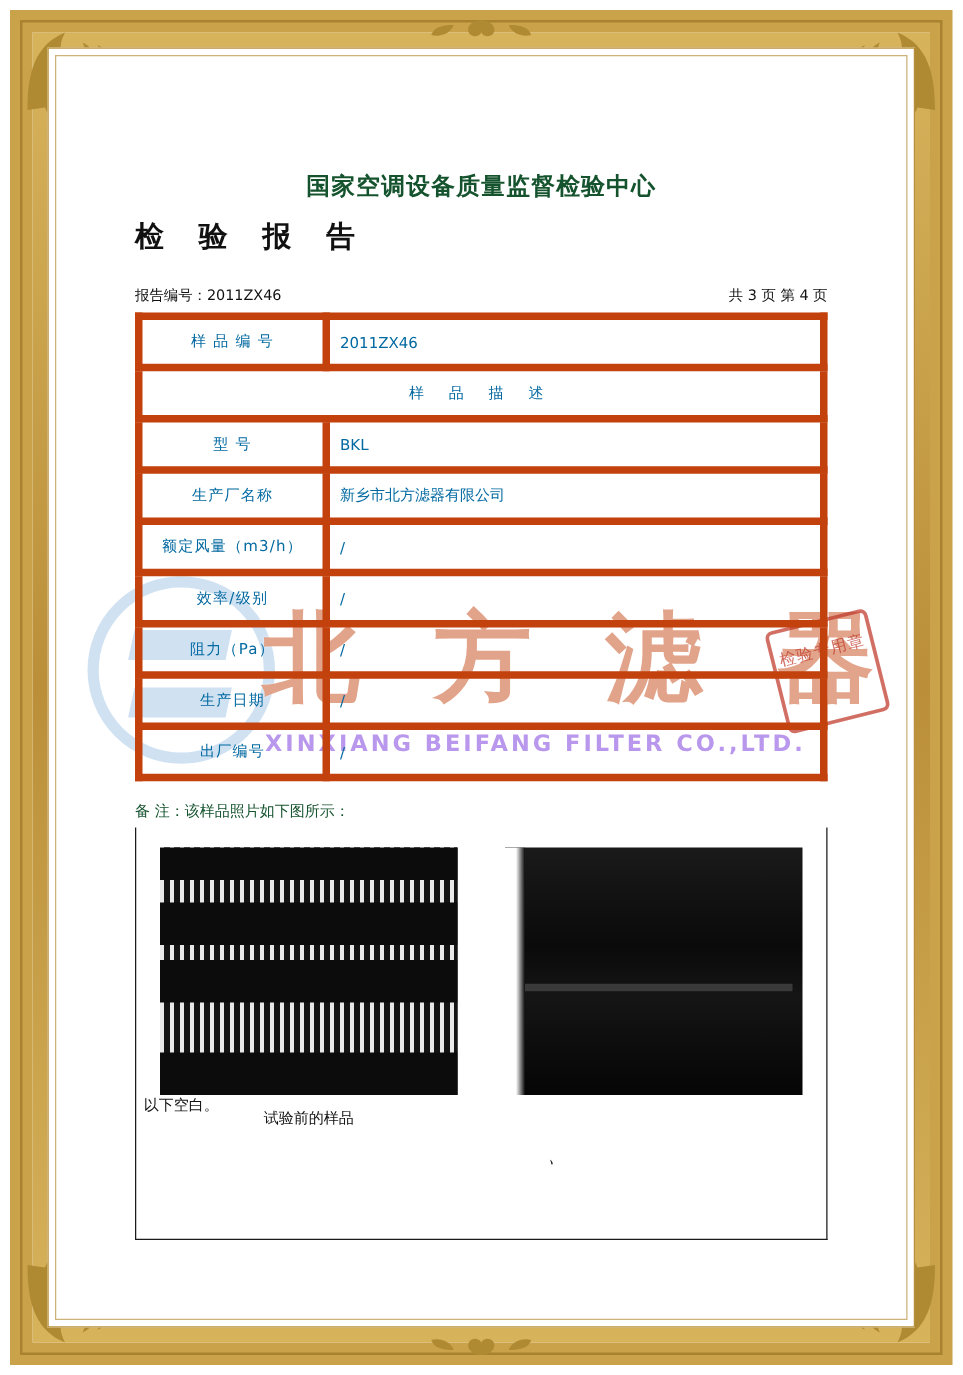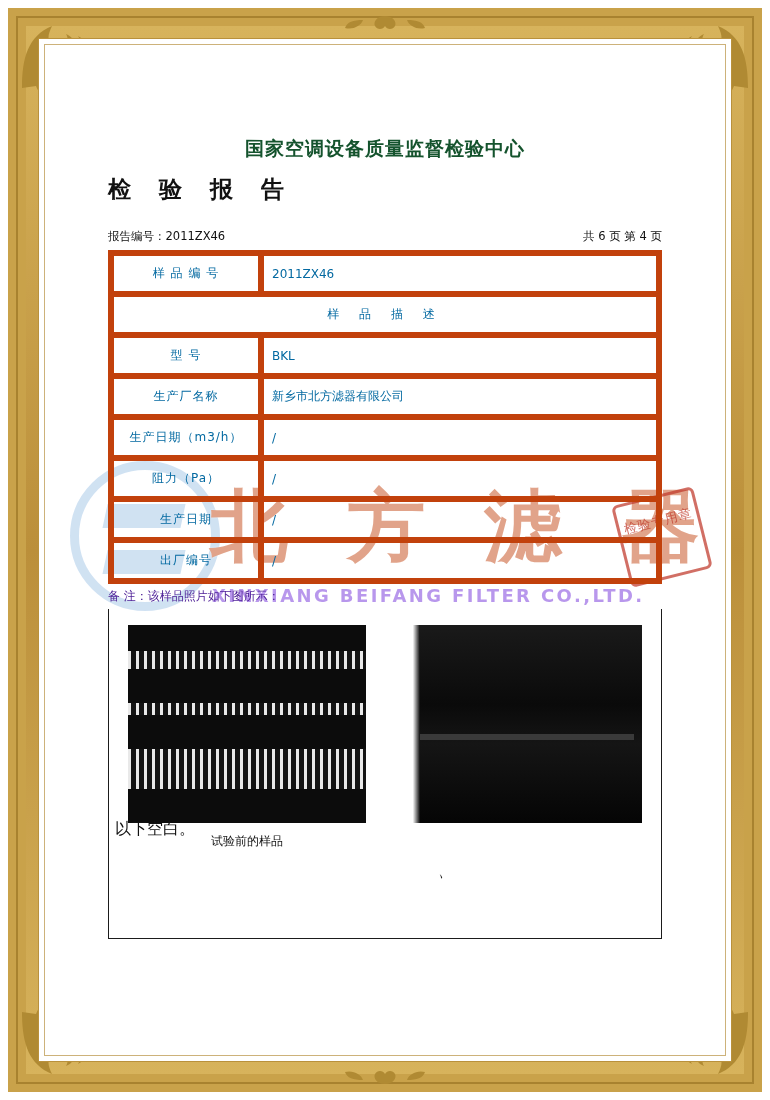--- a/index.html
+++ b/index.html
@@ -114,24 +114,24 @@
     padding-left:14px;
     margin-top:30px;
   }
   td.section{
     text-align:center;
     letter-spacing:8px;
     font-size:12.5px;
   }
 
   .remark{
-    margin-top:4px;
+    margin-top:16px;
     font-size:12px;
     font-family:"DejaVu Sans", sans-serif;
-    color:#4c1d95;
+    color:#14532d;
   }
   .photo-box{
     margin-top:4px;
     border:1px solid #1b1b1b;
     border-top:none;
     height:330px;
     position:relative;
     box-sizing:border-box;
   }
   .photos{
@@ -169,21 +169,21 @@
     background:linear-gradient(90deg,#ffffff 0%,#ffffff 55%,#0a0a0a 100%);
   }
   .photo-cap{
     margin-top:10px;
     font-size:12px;
     font-family:"DejaVu Sans", sans-serif;
     color:#111;
   }
   .tail-note{
     position:absolute;left:6px;bottom:98px;
-    font-size:16px;
+    font-size:12px;
     font-family:"DejaVu Sans", sans-serif;
     color:#111;
   }
   .stroke-mark{
     position:absolute;left:330px;top:254px;
     font-size:16px;color:#222;transform:rotate(18deg);
   }
 
   
   .watermark{
@@ -301,42 +301,46 @@
 
   <div class="stamp">检验专用章</div>
 
   <div class="content">
 
     <div class="doc-title1">国家空调设备质量监督检验中心</div>
     <div class="doc-title2">检 验 报 告</div>
 
     <div class="meta-row">
       <div class="meta-left">报告编号：2011ZX46</div>
-      <div class="meta-right">共 6 页  第 4 页</div>
+      <div class="meta-right">共 3 页  第 4 页</div>
     </div>
 
     <table class="main">
       <tbody>
           <tr>
         <td class="label">样 品 编 号</td>
         <td class="value">2011ZX46</td>
       </tr>
       <tr>
         <td class="section" colspan="2">样 品 描 述</td>
       </tr>
       <tr>
         <td class="label">型    号</td>
         <td class="value">BKL</td>
       </tr>
       <tr>
         <td class="label">生产厂名称</td>
         <td class="value">新乡市北方滤器有限公司</td>
       </tr>
       <tr>
-        <td class="label">生产日期（m3/h）</td>
+        <td class="label">额定风量（m3/h）</td>
+        <td class="value">/</td>
+      </tr>
+      <tr>
+        <td class="label">效率/级别</td>
         <td class="value">/</td>
       </tr>
       <tr>
         <td class="label">阻力（Pa）</td>
         <td class="value">/</td>
       </tr>
       <tr>
         <td class="label">生产日期</td>
         <td class="value">/</td>
       </tr>

